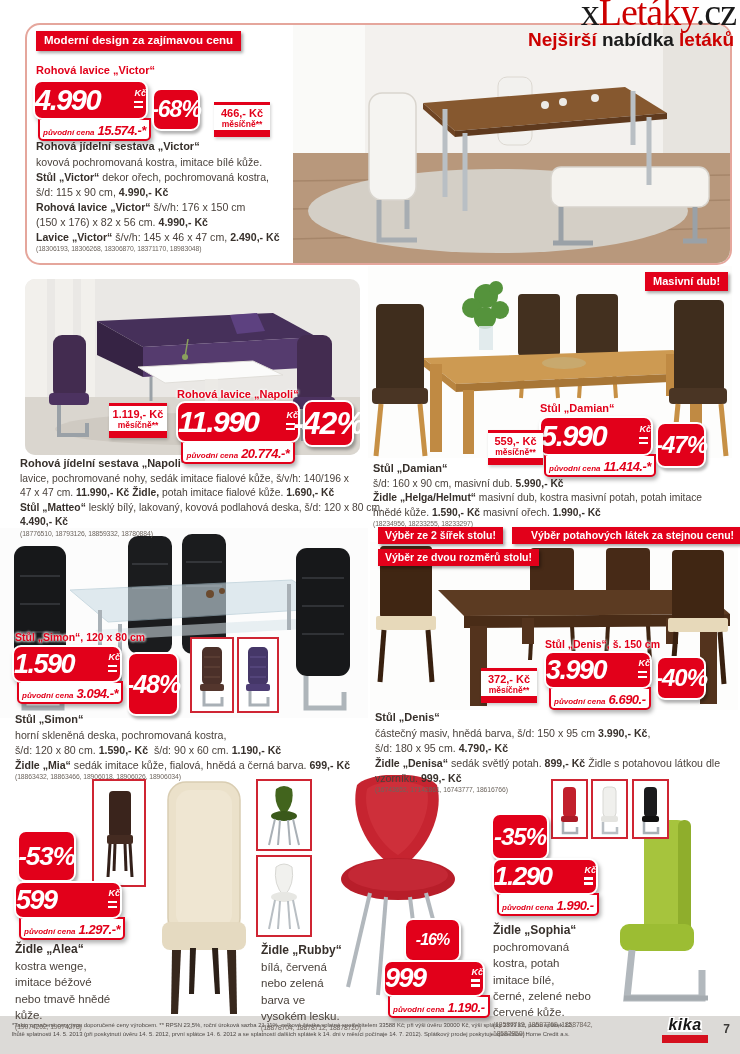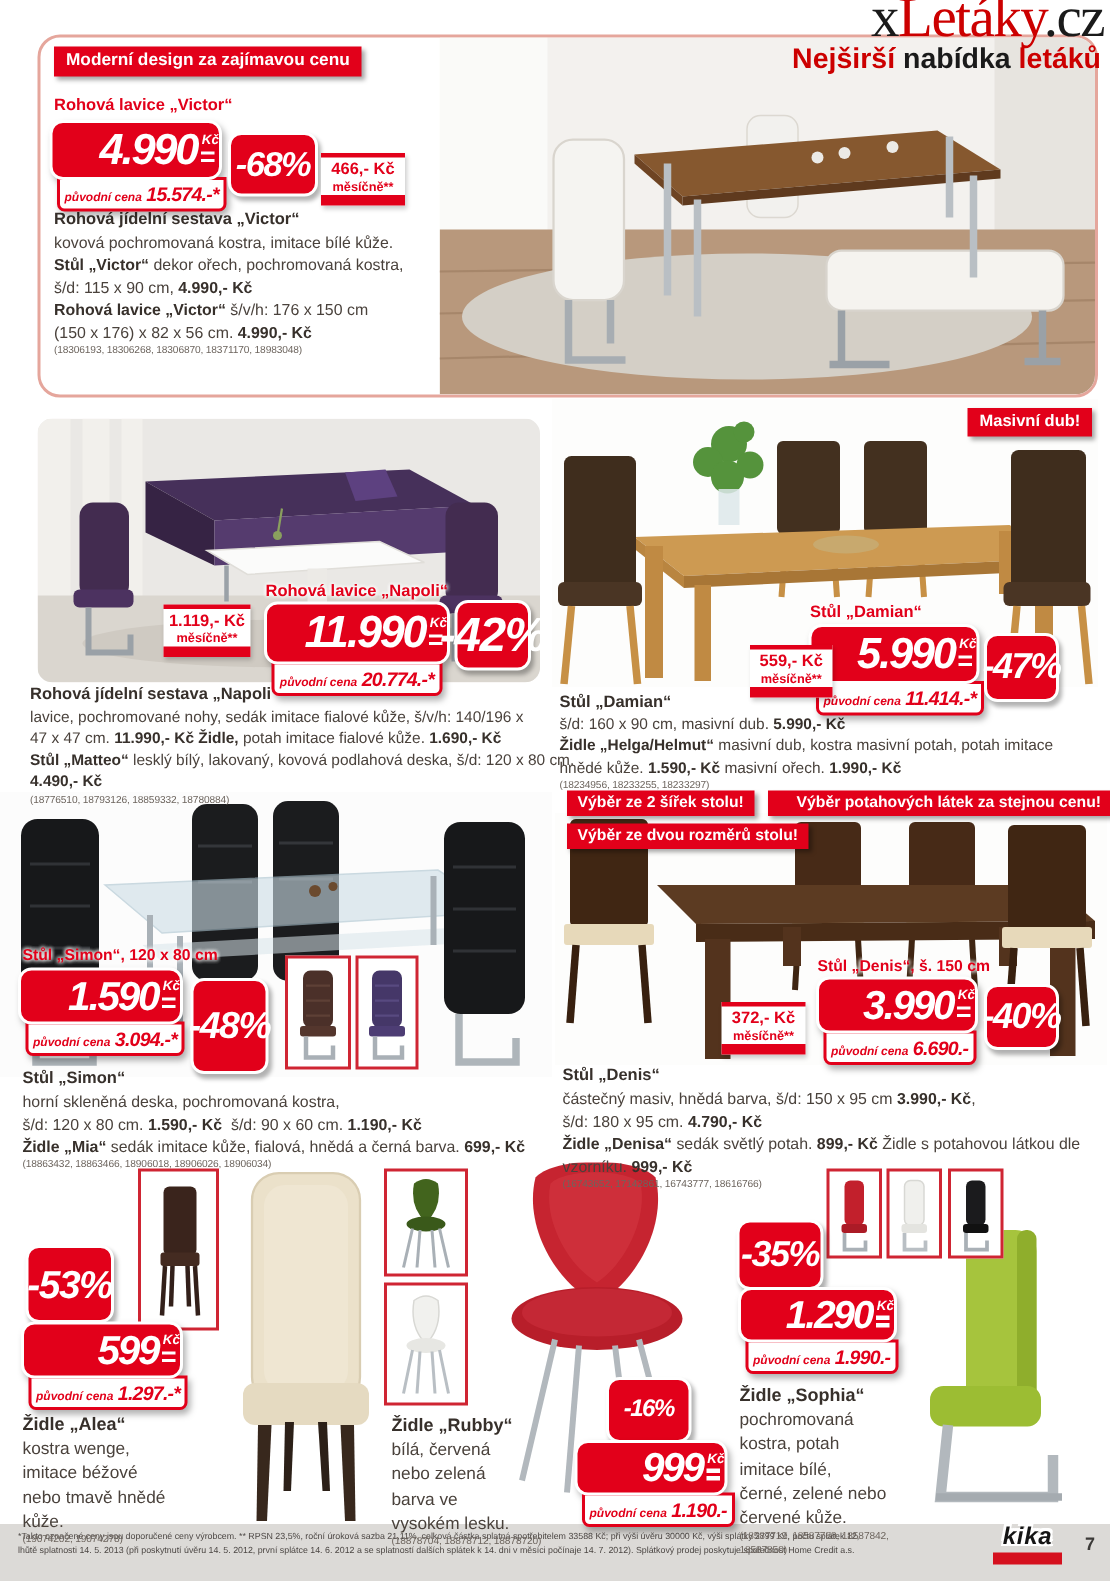--- a/index.html
+++ b/index.html
@@ -17,21 +17,21 @@
   
   .card1{position:absolute;left:25px;top:23px;width:707px;height:242px;border:2px solid #e5a69c;border-radius:15px;z-index:0}
 
   .photo{position:absolute;z-index:1;overflow:hidden}
   .photo svg{display:block;width:100%;height:100%}
 
   .banner{position:absolute;z-index:12;background:#e2001a;color:#fff;font-weight:bold;font-size:11.5px;line-height:1;padding:4px 8px;white-space:nowrap;box-shadow:2px 2px 3px rgba(0,0,0,.35)}
   .plabel{position:absolute;z-index:11;color:#e2001a;font-weight:bold;font-size:11px;white-space:nowrap;text-shadow:0 0 3px #fff,0 0 3px #fff,0 0 3px #fff}
 
   .price-badge{position:absolute;z-index:10;filter:drop-shadow(2px 3px 2px rgba(0,0,0,.3))}
-  .pb-red{background:#e2001a;border:2px solid #fff;border-radius:9px;display:flex;align-items:center;justify-content:flex-end;color:#fff;font-style:italic;font-weight:bold;position:relative;z-index:2}
+  .pb-red{background:#e2001a;border:2px solid #fff;border-radius:9px;display:flex;align-items:center;justify-content:space-between;color:#fff;font-style:italic;font-weight:bold;position:relative;z-index:2}
   .pb-amount{letter-spacing:-1.5px}
   .pb-kc{display:flex;flex-direction:column;align-items:flex-start;margin-left:3px;margin-top:-4px}
   .pb-kc i{font-size:9px;font-weight:bold}
   .pb-kc b{width:9px;height:2.5px;background:#fff;margin-top:2.5px}
   .pb-old{background:#fff;border:2px solid #e2001a;border-radius:0 0 5px 5px;margin:-2px 5px 0 5px;padding:1px 3px 0;color:#e2001a;font-style:italic;text-align:center;white-space:nowrap;position:relative;z-index:1}
   .pb-old .lbl{font-size:8px;font-weight:bold;margin-right:3px}
   .pb-old .val{font-size:13px;font-weight:bold;letter-spacing:-.5px}
 
   .disc{position:absolute;z-index:10;background:#e2001a;border:2px solid #fff;border-radius:9px;color:#fff;font-weight:bold;font-style:italic;display:flex;align-items:center;justify-content:center;letter-spacing:-1px;box-shadow:2px 3px 3px rgba(0,0,0,.3)}
 
@@ -109,34 +109,35 @@
     <div class="pb-red" style="width:115px;height:40px;font-size:29px">
       <span class="pb-amount" data-bind="sections.victor.price">4.990</span>
       <span class="pb-kc">
           <i data-bind="common.currency">Kč</i>
           <b></b>
           <b></b>
         </span>
     </div>
     <div class="pb-old"><span class="lbl" data-bind="common.old_price_label">původní cena</span><span class="val" data-bind="sections.victor.old_price">15.574.-*</span></div>
   </div>
-  <div class="disc" style="left:152px;top:88px;width:60px;height:43px;font-size:23px" data-bind="sections.victor.discount">-68%</div>
+  <div class="disc" style="left:152px;top:88px;width:48px;height:43px;font-size:23px" data-bind="sections.victor.discount">-68%</div>
   <div class="monthly" style="left:214px;top:102px;width:56px">
       <span class="v" data-bind="sections.victor.monthly">466,- Kč</span>
       <span class="s" data-bind="common.monthly_suffix">měsíčně**</span>
     </div>
 
   <div class="desc" style="left:36px;top:139px;width:258px">
     <div class="title" data-bind="sections.victor.title">Rohová jídelní sestava „Victor“</div>
     <div data-bind-lines="sections.victor.desc_lines">
         <div>kovová pochromovaná kostra, imitace bílé kůže.</div>
         <div><b>Stůl „Victor“</b> dekor ořech, pochromovaná kostra,</div>
         <div>š/d: 115 x 90 cm, <b>4.990,- Kč</b></div>
         <div><b>Rohová lavice „Victor“</b> š/v/h: 176 x 150 cm</div>
         <div>(150 x 176) x 82 x 56 cm. <b>4.990,- Kč</b></div>
+        <div><b>Lavice „Victor“</b> š/v/h: 145 x 46 x 47 cm, <b>2.490,- Kč</b></div>
       </div>
     <div class="sku" data-bind="sections.victor.sku">(18306193, 18306268, 18306870, 18371170, 18983048)</div>
   </div>
 
   <div class="photo" style="left:25px;top:279px;width:335px;height:176px;border-radius:10px">
     <svg viewBox="0 0 335 176" preserveAspectRatio="none">
       <rect width="335" height="176" fill="#eae8e5"></rect>
       <g fill="#f2f0ec">
           <rect x="0" width="22" height="130"></rect>
           <rect x="30" width="18" height="130"></rect>
@@ -256,21 +257,21 @@
       <span class="pb-amount" data-bind="sections.damian.price">5.990</span>
       <span class="pb-kc">
           <i data-bind="common.currency">Kč</i>
           <b></b>
           <b></b>
         </span>
     </div>
     <div class="pb-old"><span class="lbl" data-bind="common.old_price_label">původní cena</span><span class="val" data-bind="sections.damian.old_price">11.414.-*</span></div>
   </div>
   <div class="disc" style="left:656px;top:422px;width:50px;height:46px;font-size:24px" data-bind="sections.damian.discount">-47%</div>
-  <div class="monthly" style="left:500px;top:430px;width:55px">
+  <div class="monthly" style="left:488px;top:430px;width:55px">
       <span class="v" data-bind="sections.damian.monthly">559,- Kč</span>
       <span class="s" data-bind="common.monthly_suffix">měsíčně**</span>
     </div>
 
   <div class="desc" style="left:373px;top:461px;width:362px;font-size:10.3px">
     <div class="title" data-bind="sections.damian.title">Stůl „Damian“</div>
     <div data-bind-lines="sections.damian.desc_lines">
         <div>š/d: 160 x 90 cm, masivní dub. <b>5.990,- Kč</b></div>
         <div><b>Židle „Helga/Helmut“</b> masivní dub, kostra masivní potah, potah imitace</div>
         <div>hnědé kůže. <b>1.590,- Kč</b> masivní ořech. <b>1.990,- Kč</b></div>

